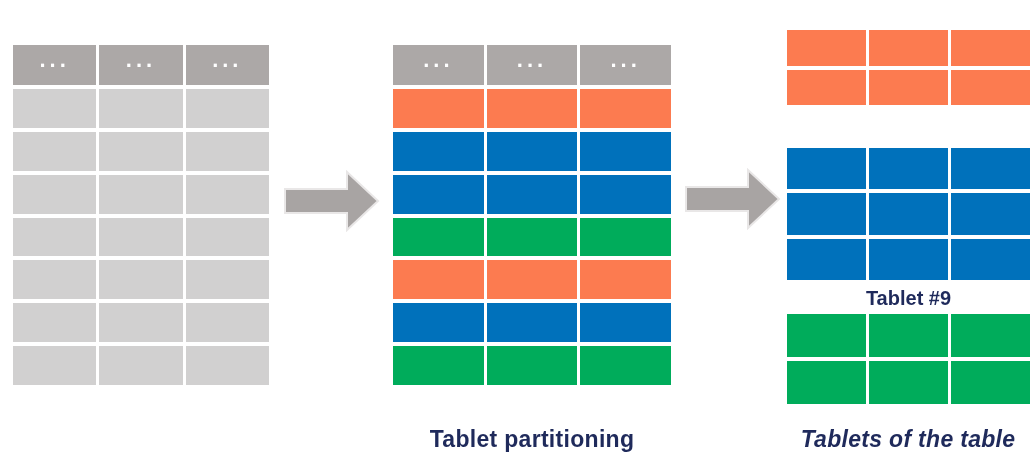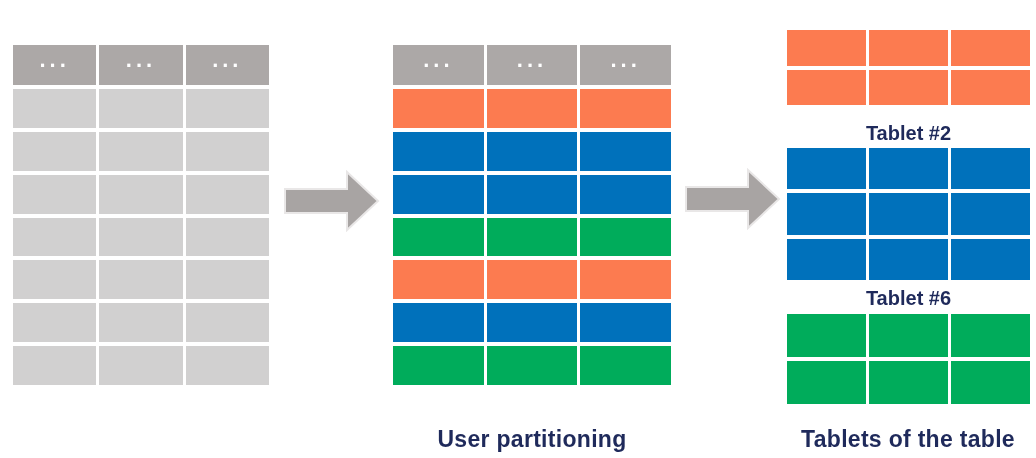--- a/index.html
+++ b/index.html
@@ -45,21 +45,21 @@
   .caption {
     position: absolute;
     text-align: center;
     font-weight: bold;
     font-size: 23px;
     color: #1F2A5B;
     letter-spacing: 0.3px;
   }
   #caption-user { left: 13px;  top: 421px; width: 256px; }
   #caption-part { left: 393px; top: 426px; width: 278px; }
-  #caption-tablets { left: 780px; top: 426px; width: 256px; }
+  #caption-tablets { left: 780px; top: 426px; width: 256px; font-style: italic; }
 
   .tablet-label {
     position: absolute;
     left: 787px;
     width: 243px;
     text-align: center;
     font-weight: bold;
     font-size: 20px;
     color: #1F2A5B;
   }
@@ -170,59 +170,58 @@
         <div class="tcell" style="background: rgb(0, 113, 187);"></div>
         <div class="tcell" style="background: rgb(0, 113, 187);"></div>
         <div class="tcell" style="background: rgb(0, 113, 187);"></div>
       </div>
       <div class="trow">
         <div class="tcell" style="background: rgb(0, 172, 91);"></div>
         <div class="tcell" style="background: rgb(0, 172, 91);"></div>
         <div class="tcell" style="background: rgb(0, 172, 91);"></div>
       </div>
     </div>
-  <div id="caption-part" class="caption">User partitioning</div>
+  <div id="caption-part" class="caption">Tablet partitioning</div>
 
   <svg id="arrow-2" class="arrow" viewBox="0 0 96 62">
     <polygon points="1,19 63,19 63,2 94,31 63,60 63,43 1,43" stroke="#E9E7E7" stroke-width="2" fill="#A8A4A3"></polygon>
   </svg>
 
   <div id="tablet-1-table" class="dtable">
       <div class="trow">
         <div class="tcell" style="background: rgb(252, 123, 80);"></div>
         <div class="tcell" style="background: rgb(252, 123, 80);"></div>
         <div class="tcell" style="background: rgb(252, 123, 80);"></div>
       </div>
       <div class="trow">
         <div class="tcell" style="background: rgb(252, 123, 80);"></div>
         <div class="tcell" style="background: rgb(252, 123, 80);"></div>
         <div class="tcell" style="background: rgb(252, 123, 80);"></div>
       </div>
     </div>
 
-  <div id="tablet-2-label" class="tablet-label">Tablet #2</div>
   <div id="tablet-2-table" class="dtable">
       <div class="trow">
         <div class="tcell" style="background: rgb(0, 113, 187);"></div>
         <div class="tcell" style="background: rgb(0, 113, 187);"></div>
         <div class="tcell" style="background: rgb(0, 113, 187);"></div>
       </div>
       <div class="trow">
         <div class="tcell" style="background: rgb(0, 113, 187);"></div>
         <div class="tcell" style="background: rgb(0, 113, 187);"></div>
         <div class="tcell" style="background: rgb(0, 113, 187);"></div>
       </div>
       <div class="trow">
         <div class="tcell" style="background: rgb(0, 113, 187);"></div>
         <div class="tcell" style="background: rgb(0, 113, 187);"></div>
         <div class="tcell" style="background: rgb(0, 113, 187);"></div>
       </div>
     </div>
 
-  <div id="tablet-3-label" class="tablet-label">Tablet #6</div>
+  <div id="tablet-3-label" class="tablet-label">Tablet #9</div>
   <div id="tablet-3-table" class="dtable">
       <div class="trow">
         <div class="tcell" style="background: rgb(0, 172, 91);"></div>
         <div class="tcell" style="background: rgb(0, 172, 91);"></div>
         <div class="tcell" style="background: rgb(0, 172, 91);"></div>
       </div>
       <div class="trow">
         <div class="tcell" style="background: rgb(0, 172, 91);"></div>
         <div class="tcell" style="background: rgb(0, 172, 91);"></div>
         <div class="tcell" style="background: rgb(0, 172, 91);"></div>

